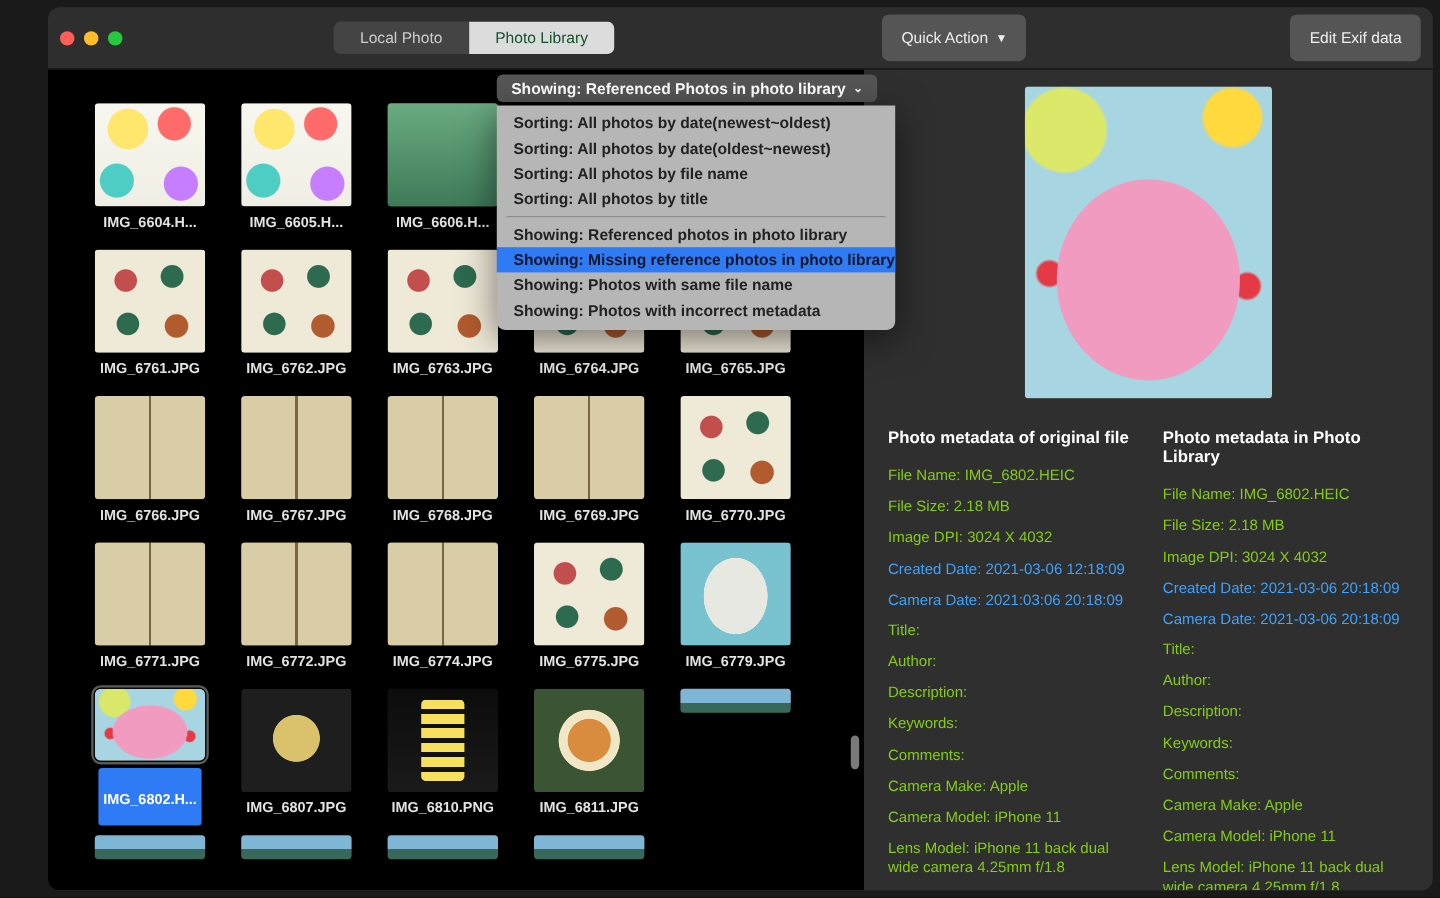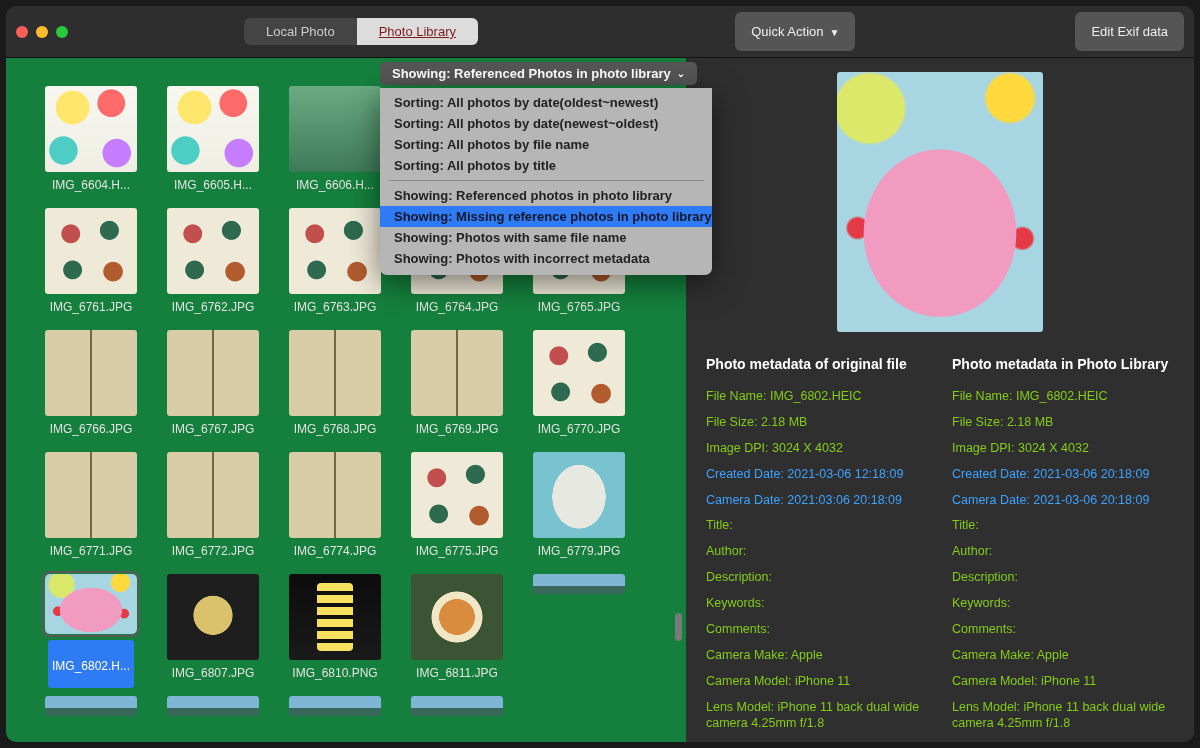--- a/index.html
+++ b/index.html
@@ -10,21 +10,21 @@
     font-size: 13px;
     color: #ddd;
     overflow: hidden;
     position: relative;
   }
   .window {
     position: absolute; inset: 6px;
     background: #2a2a2a;
     border-radius: 10px;
     overflow: hidden;
-    display: flex; flex-direction: column;
+    display: flex; flex-direction: column; margin-left: 34px;
   }
   .titlebar {
     height: 52px;
     background: #2e2e2e;
     display: flex; align-items: center;
     padding: 0 10px;
     border-bottom: 1px solid #111;
   }
   .traffic { display: flex; gap: 8px; margin-right: 16px; }
   .traffic span { width: 12px; height: 12px; border-radius: 50%; display: inline-block; }
@@ -32,21 +32,21 @@
   .traffic .yellow { background: #ffbd2e; }
   .traffic .green { background: #27c93f; }
   .segmented {
     display: flex; background: #444; border-radius: 6px; overflow: hidden;
     margin-left: 160px;
   }
   .segmented button {
     border: none; background: transparent; color: #ccc;
     padding: 6px 22px; font-size: 13px; cursor: pointer;
   }
-  .segmented button.active { background: #dcdcdc; color: #7f1d1d; text-decoration: underline; }
+  .segmented button.active { background: #dcdcdc; color: #14532d; }
   .topspacer { flex: 1; }
   .toolbar-btn {
     background: #555; color: #eee; border: none; border-radius: 6px;
     padding: 12px 16px; font-size: 13px; cursor: pointer;
     display: inline-flex; align-items: center; gap: 6px;
   }
   .toolbar-btn .tri { font-size: 10px; transform: translateY(1px); }
   .edit-btn { margin-left: 220px; }
   .filterbar {
     position: absolute;
@@ -78,21 +78,22 @@
   .dropdown hr { border: none; border-top: 1px solid #8f8f8f; margin: 4px 8px; }
   .body {
     flex: 1; display: flex; overflow: hidden;
     margin-top: 0;
   }
   .grid-pane {
     width: 680px;
     padding: 28px 10px 10px 30px;
     overflow: hidden;
     position: relative;
-    background: #15803d;
+    background: #000000;
+    font-weight: bold;
   }
   .grid {
     display: grid;
     grid-template-columns: repeat(5, 110px);
     column-gap: 12px;
     row-gap: 8px;
   }
   .cell {
     display: flex; flex-direction: column; align-items: center;
     height: 114px;
@@ -383,22 +384,22 @@
       </div>
     </div>
   </div>
 
   <div class="filterbar">
     <div class="filter-header">
       <span>Showing: Referenced Photos in photo library</span>
       <span class="chev">⌄</span>
     </div>
     <div class="dropdown" id="dropdown">
+        <div class="item">Sorting: All photos by date(newest~oldest)</div>
         <div class="item">Sorting: All photos by date(oldest~newest)</div>
-        <div class="item">Sorting: All photos by date(newest~oldest)</div>
         <div class="item">Sorting: All photos by file name</div>
         <div class="item">Sorting: All photos by title</div>
         <hr>
         <div class="item">Showing: Referenced photos in photo library</div>
         <div class="item highlight">Showing: Missing reference photos in photo library</div>
         <div class="item">Showing: Photos with same file name</div>
         <div class="item">Showing: Photos with incorrect metadata</div>
       </div>
   </div>
 </div>

